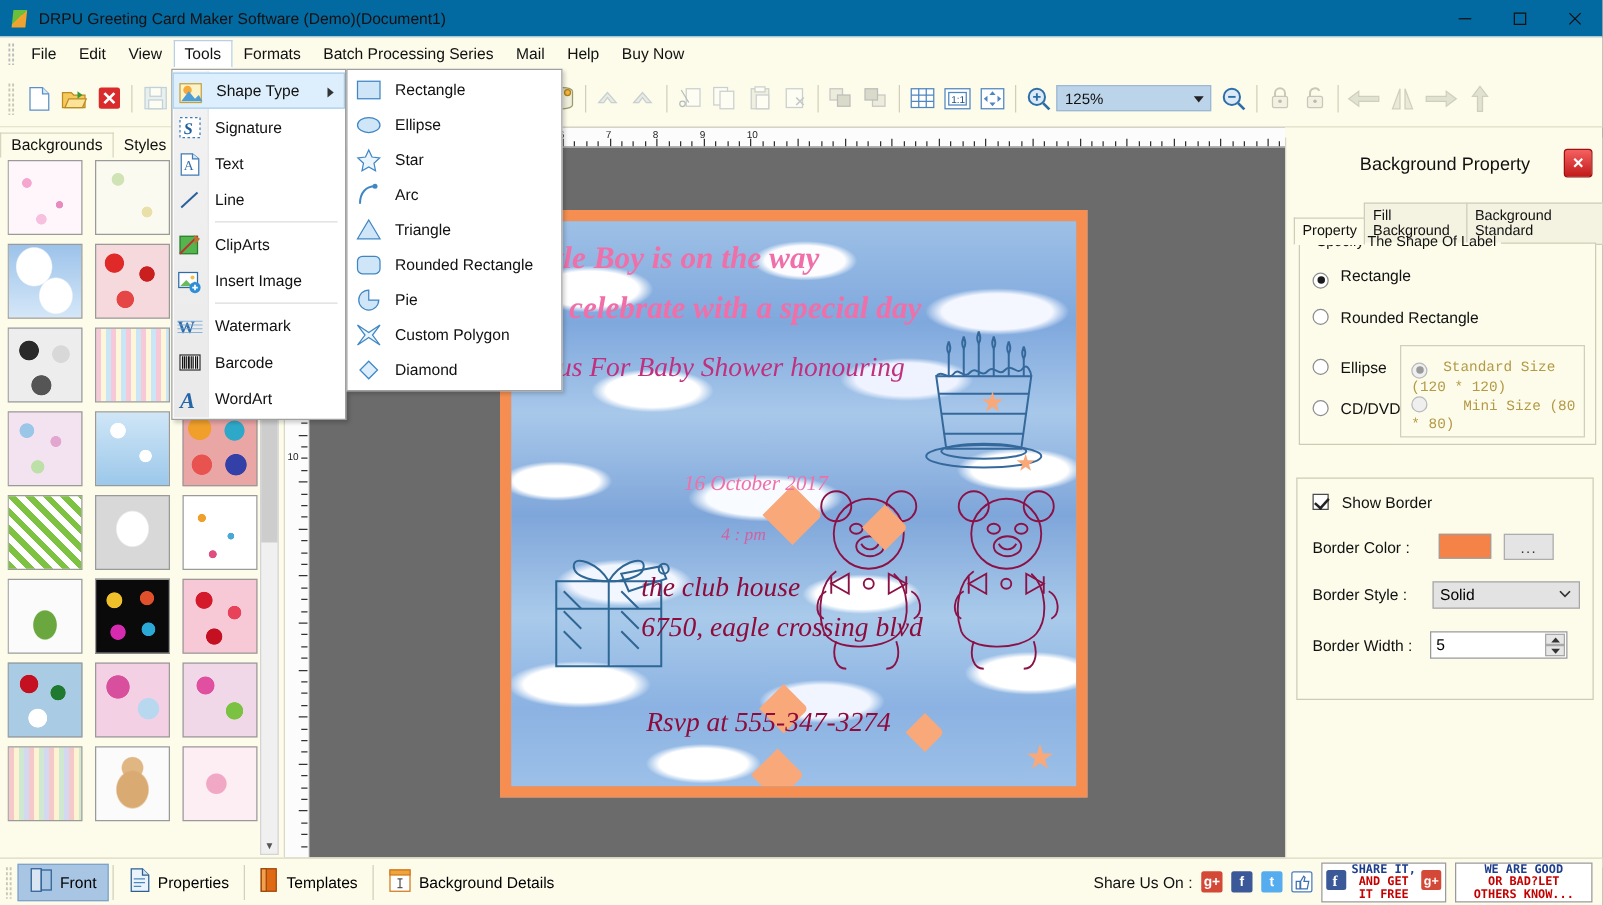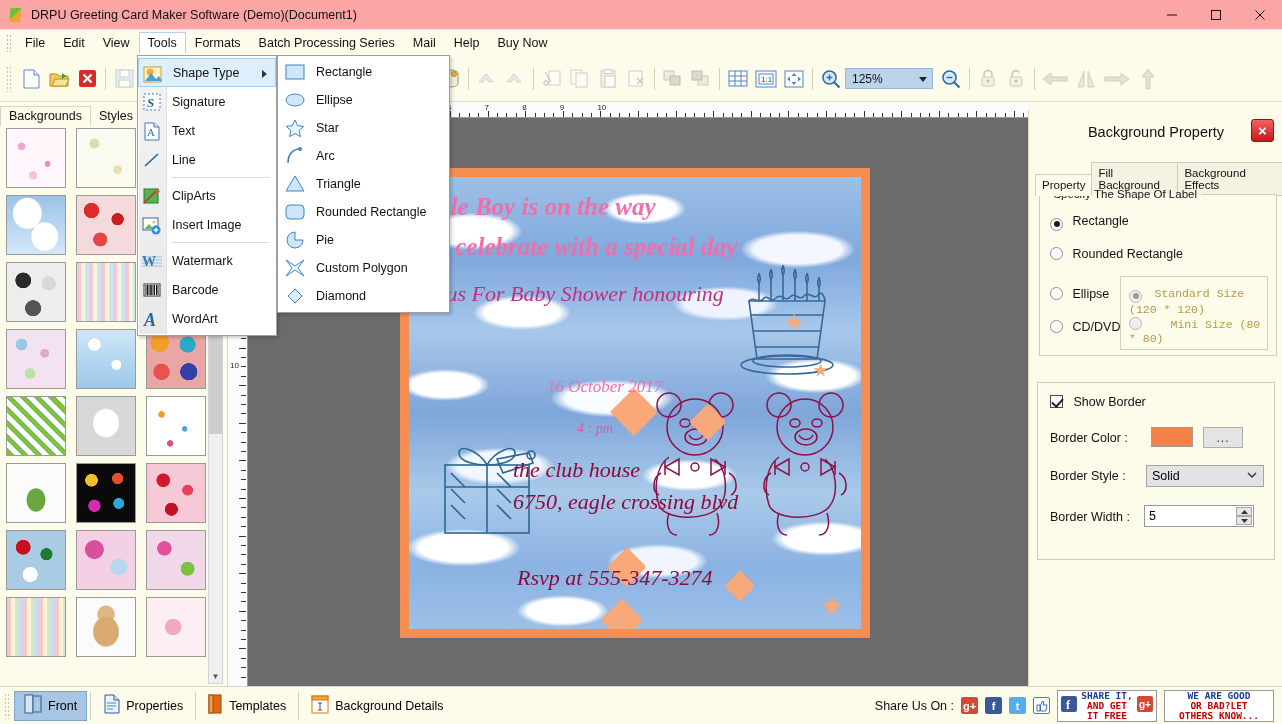--- a/index.html
+++ b/index.html
@@ -7,21 +7,21 @@
   body {
     width:1282px; height:724px; overflow:hidden;
     font-family:"Liberation Sans", sans-serif;
     font-size:12.5px; color:#000;
     background:#fdfcea;
     position:relative;
   }
   
   #titlebar {
     position:absolute; left:0; top:0; width:1282px; height:30px;
-    background:#fca5a5; border-bottom:1px solid #e6e6e6;
+    background:#0369a1; border-bottom:1px solid #e6e6e6;
     display:flex; align-items:center;
   }
   #titlebar .tb-icon { width:16px; height:16px; margin-left:8px; margin-right:7px; position:relative; }
   #titlebar .tb-icon .flag { position:absolute; left:2px; top:1px; width:11px; height:14px;
      background:linear-gradient(135deg,#6cbf3a 0 45%, #f0a330 45% 100%); transform:skewX(-6deg); }
   #titlebar .tb-title { font-size:12.5px; color:#111; }
   .wbtn { width:44px; height:29px; display:flex; align-items:center; justify-content:center; cursor:default; }
   .wbtn svg { display:block; }
   #wbtns { position:absolute; right:0; top:0; display:flex; }
   
@@ -42,21 +42,21 @@
   #toolbar {
     position:absolute; left:0; top:56px; width:1282px; height:46px;
     background:#fdfcea; border-bottom:1px solid #dedec8;
     display:flex; align-items:center; padding-left:6px;
   }
   #toolbar .grip { width:6px; height:26px;
     background-image:radial-gradient(#c7c7b4 38%, transparent 40%);
     background-size:3px 4px; margin-right:5px; }
   .tb-btn { width:28px; height:30px; display:flex; align-items:center; justify-content:center; cursor:default; }
   .tb-sep { width:1px; height:22px; background:#cfcfba; margin:0 4px; }
-  .zoomcombo { width:88px; height:21px; background:#bcd4ea; border:1px solid #9db8d2;
+  .zoomcombo { width:124px; height:21px; background:#bcd4ea; border:1px solid #9db8d2;
     display:flex; align-items:center; position:relative; }
   .zoomcombo span { font-size:12px; padding-left:6px; color:#111; }
   .zoomcombo .arr { position:absolute; right:5px; top:8px; width:0;height:0;
     border-left:4px solid transparent;border-right:4px solid transparent;border-top:5px solid #222; }
   .chev { position:absolute; right:4px; top:70px; font-size:11px; color:#555; }
   
   #leftpanel {
     position:absolute; left:0; top:102px; width:228px; height:584px;
     background:#fdfcea; border-right:1px solid #d8d8c4;
   }
@@ -728,21 +728,21 @@
   </div>
 </div>
 
 <div id="rightpanel">
   <div id="rp-title">Background Property</div>
   <div id="rp-close">×</div>
 
   <div id="rp-tabs">
     <div class="rp-tab sel">Property</div>
     <div class="rp-tab">Fill Background</div>
-    <div class="rp-tab">Background Effects</div>
+    <div class="rp-tab">Background Standard</div>
   </div>
 
   <fieldset class="rp-group" style="left:8px; top:78px; width:238px; height:168px;">
     <legend>Specify The Shape Of Label</legend>
     <div style="position:absolute; left:10px; top:14px;">
       <span class="radio on"></span>
       <span class="rowlbl" style="margin-left:6px">Rectangle</span>
     </div>
     <div style="position:absolute; left:10px; top:47px;">
       <span class="radio"></span>

